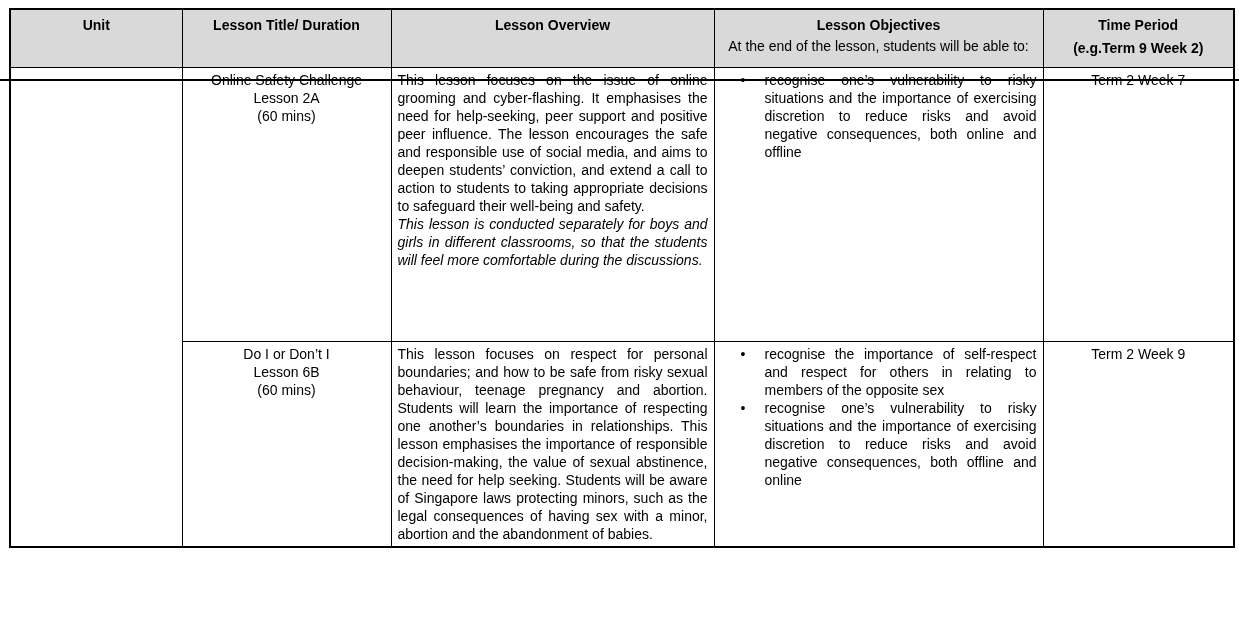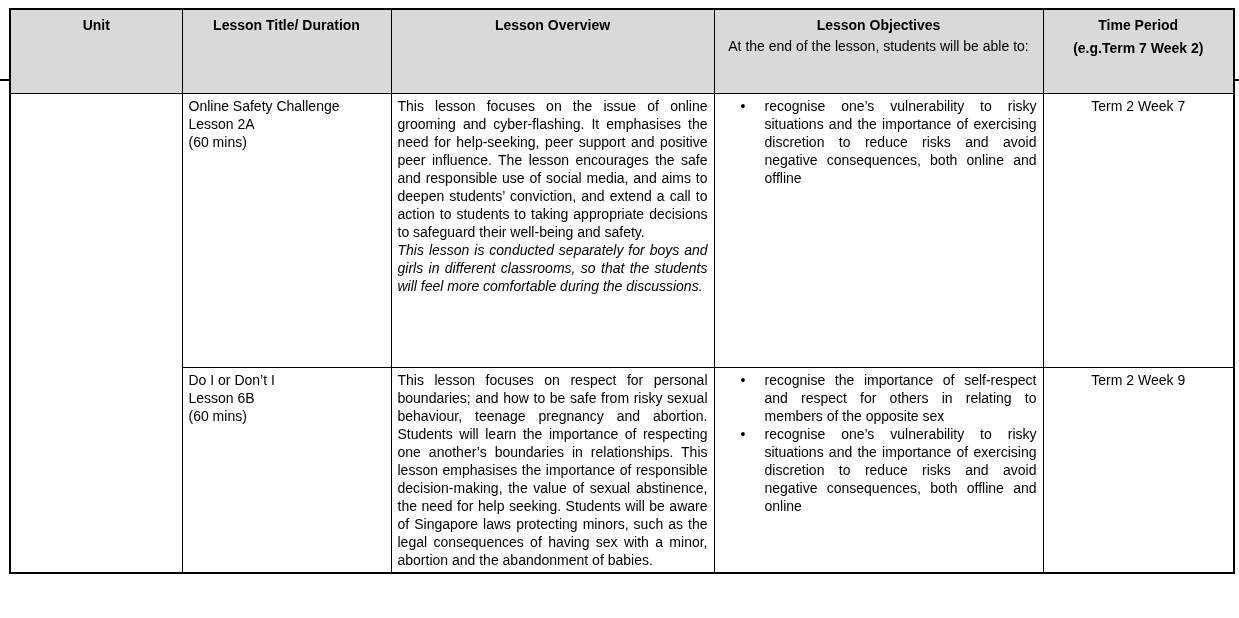--- a/index.html
+++ b/index.html
@@ -24,35 +24,35 @@
     font-size: 14px;
     line-height: 18px;
   }
   .doc-table th, .doc-table td {
     border: 1px solid #000000;
     vertical-align: top;
     padding: 3px 6px;
     box-sizing: border-box;
     overflow: hidden;
   }
-  .doc-table thead tr { height: 84px; }
+  .doc-table thead tr { height: 58px; }
   .doc-table thead th {
     background: #d9d9d9;
     font-weight: bold;
     text-align: center;
     padding-top: 6px;
   }
   .hdr-sub {
     font-weight: normal;
     margin-top: 3px;
   }
   .hdr-line2 { margin-top: 5px; }
   tr.lesson-row-1 { height: 274px; }
   tr.lesson-row-2 { height: 200px; padding-left: 45px; }
-  .title-cell { text-align: left; padding-top: 4px; }
+  .title-cell { text-align: center; padding-top: 4px; }
   .overview-cell { text-align: justify; padding-top: 4px; }
   .overview-note {
     font-style: italic;
     text-align: justify;
   }
   .objectives-cell { padding-top: 4px; }
   .obj-item { display: flex; }
   .obj-bullet {
     flex: 0 0 24px;
     margin-left: 20px;
@@ -95,21 +95,21 @@
       </th>
       <th>
         <div>Lesson Overview</div>
       </th>
       <th>
         <div>Lesson Objectives</div>
         <div class="hdr-sub">At the end of the lesson, students will be able to:</div>
       </th>
       <th>
         <div>Time Period</div>
-        <div class="hdr-line2">(e.g.Term 7 Week 2)</div>
+        <div class="hdr-line2">(e.g.Term 9 Week 2)</div>
       </th>
     </tr>
   </thead>
   <tbody>
     <tr class="lesson-row-1">
       <td rowspan="2"></td>
       <td class="title-cell">
         <div>Online Safety Challenge</div>
         <div>Lesson 2A</div>
         <div>(60 mins)</div>

